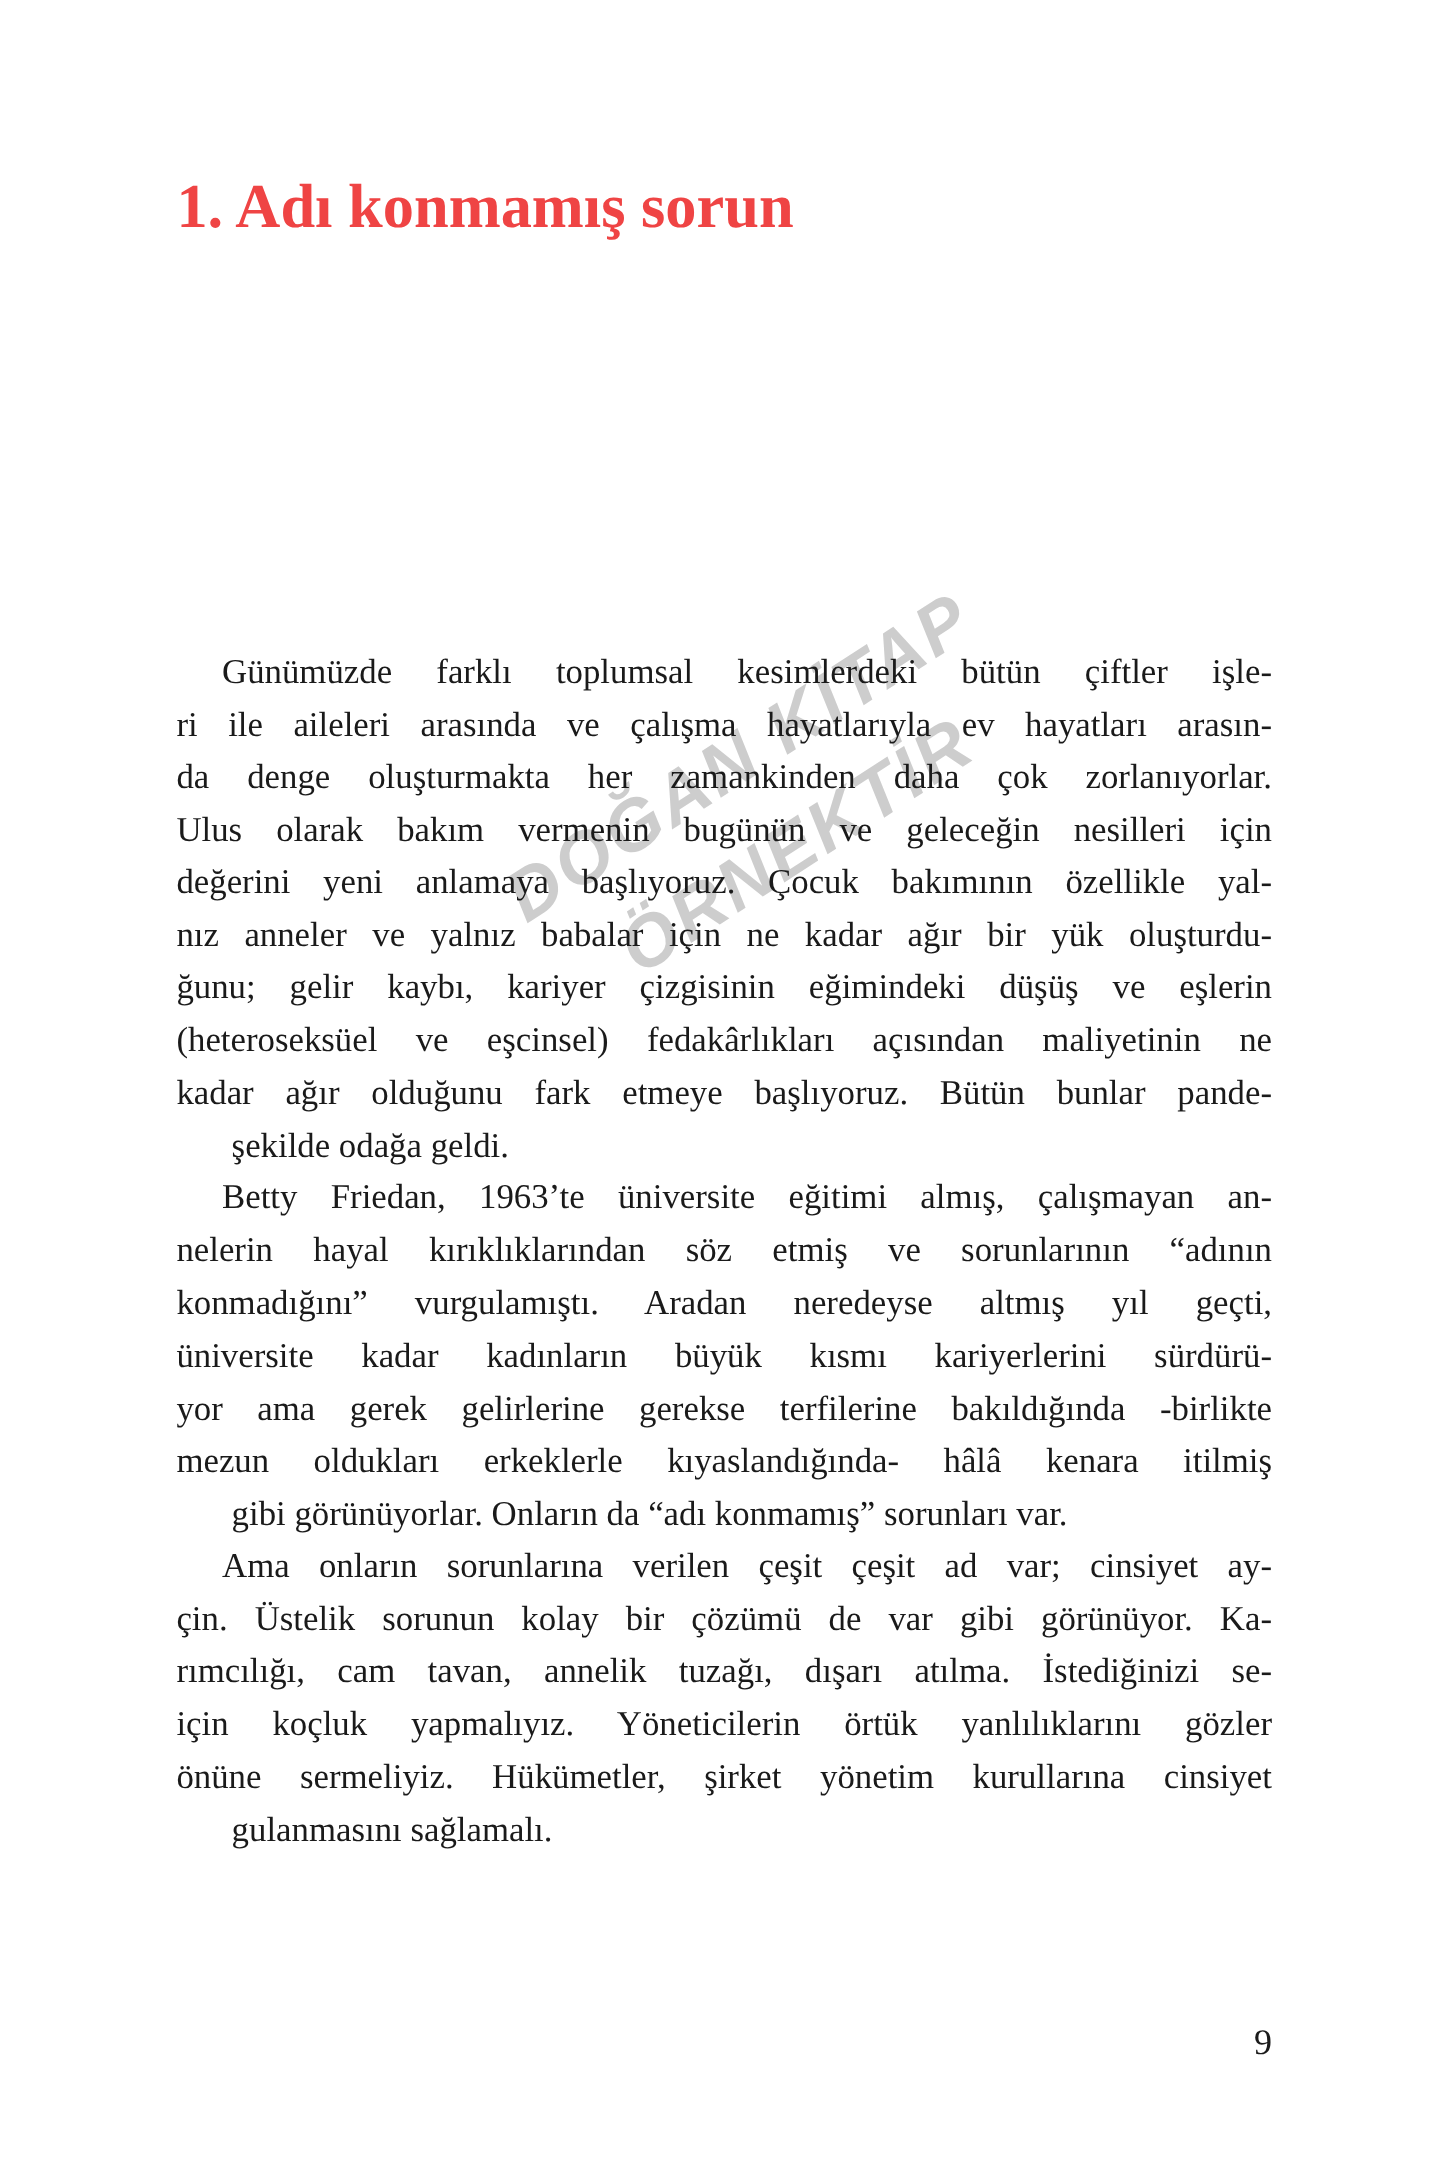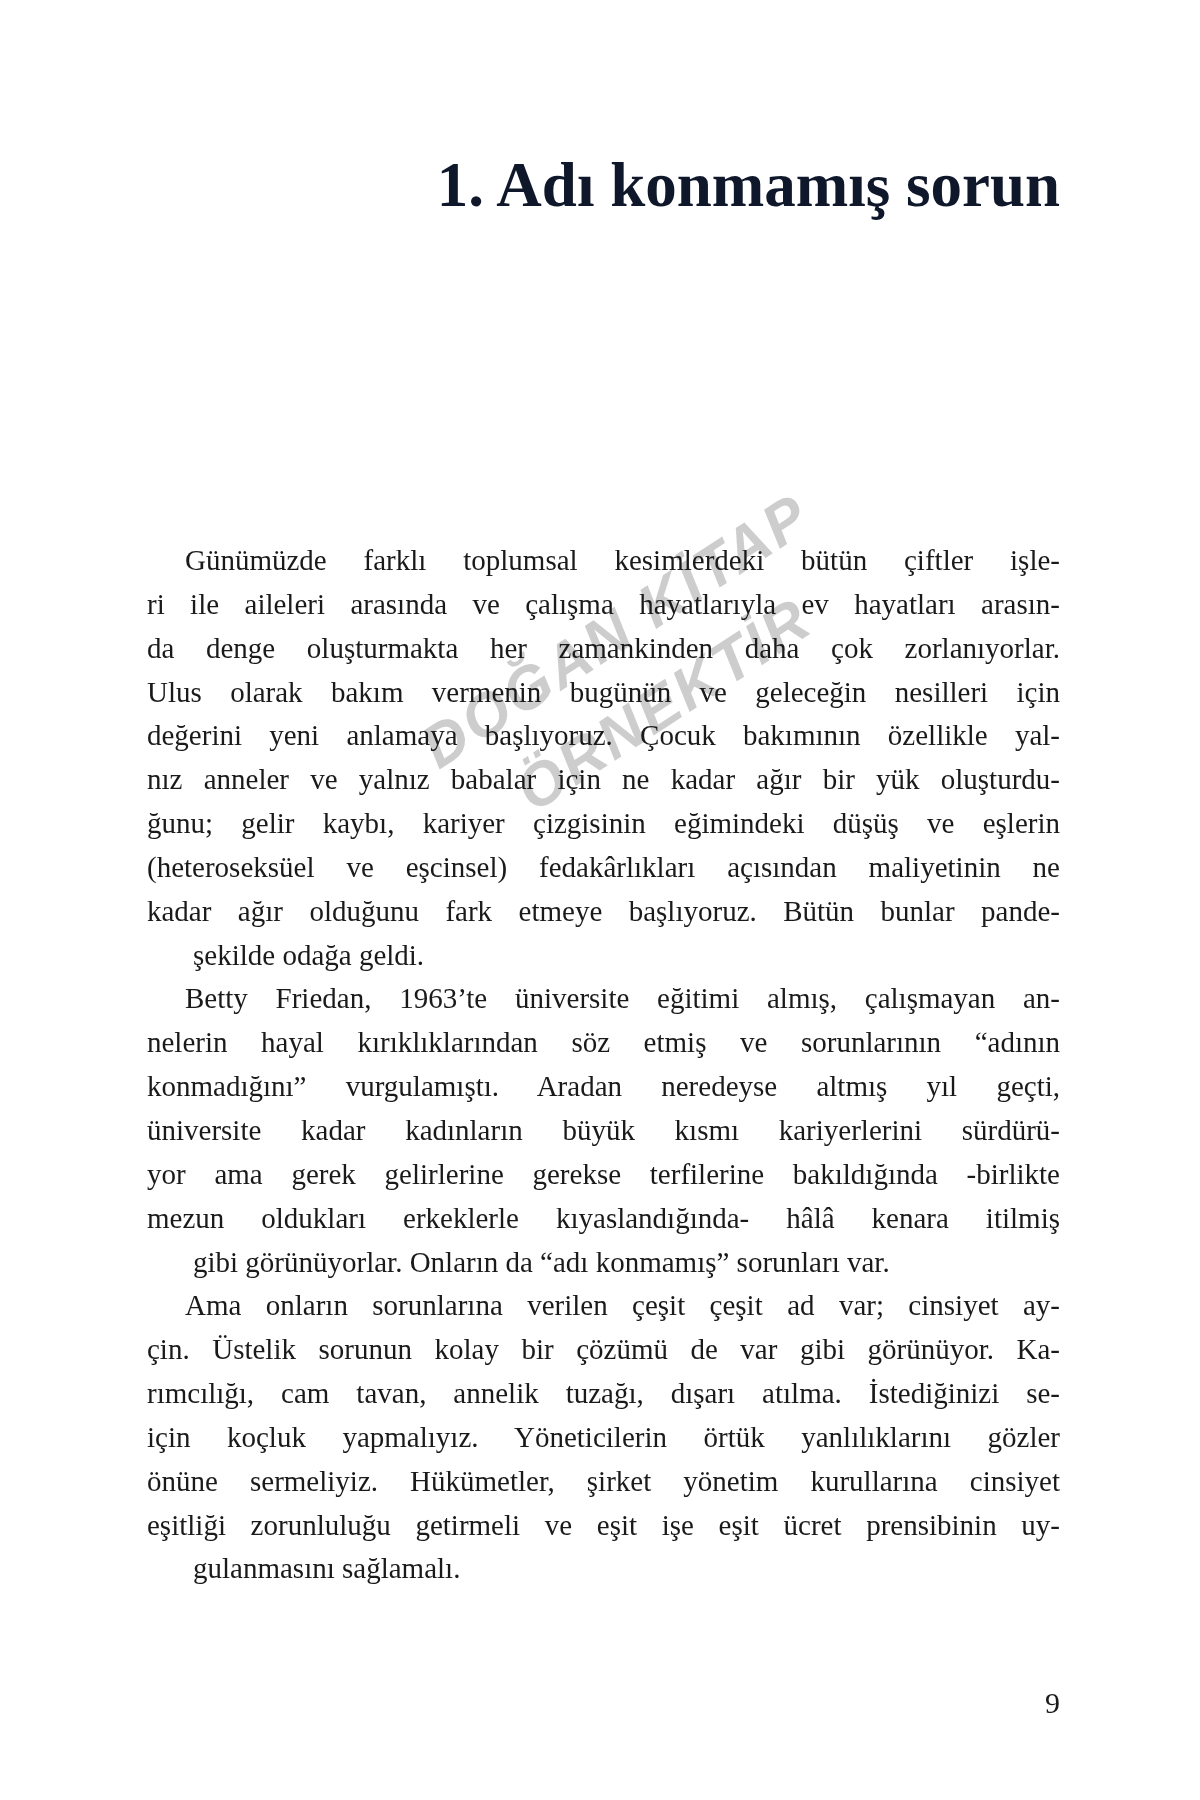--- a/index.html
+++ b/index.html
@@ -11,24 +11,24 @@
   }
   .page {
     position: relative;
     width: 1200px; height: 1800px;
     background: #ffffff;
     color: #1c1c1c;
   }
   .chapter-title {
     position: absolute;
     top: 112px; left: 147px; width: 913px;
-    text-align: right;
-    font-size: 63px;
+    text-align: left;
+    font-size: 52px;
     line-height: 1;
-    color: #0f172a;
+    color: #ef4444;
     white-space: nowrap;
   }
   .watermark {
     position: absolute;
     left: 410px; top: 580px;
     width: 460px;
     transform: rotate(-33deg);
     transform-origin: center center;
     text-align: center;
     font-family: "Liberation Sans", sans-serif;
@@ -96,19 +96,18 @@
       <div class="line">konmadığını” vurgulamıştı. Aradan neredeyse altmış yıl geçti,</div>
       <div class="line">üniversite kadar kadınların büyük kısmı kariyerlerini sürdürü-</div>
       <div class="line">yor ama gerek gelirlerine gerekse terfilerine bakıldığında -birlikte</div>
       <div class="line">mezun oldukları erkeklerle kıyaslandığında- hâlâ kenara itilmiş</div>
       <div class="line para-end">gibi görünüyorlar. Onların da “adı konmamış” sorunları var.</div>
       <div class="line para-start">Ama onların sorunlarına verilen çeşit çeşit ad var; cinsiyet ay-</div>
       <div class="line">çin. Üstelik sorunun kolay bir çözümü de var gibi görünüyor. Ka-</div>
       <div class="line">rımcılığı, cam tavan, annelik tuzağı, dışarı atılma. İstediğinizi se-</div>
       <div class="line">için koçluk yapmalıyız. Yöneticilerin örtük yanlılıklarını gözler</div>
       <div class="line">önüne sermeliyiz. Hükümetler, şirket yönetim kurullarına cinsiyet</div>
-      <div class="line">eşitliği zorunluluğu getirmeli ve eşit işe eşit ücret prensibinin uy-</div>
       <div class="line para-end">gulanmasını sağlamalı.</div>
     </div>
 
   <div class="page-number">9</div>
 
 </div>
 
 </body></html>

